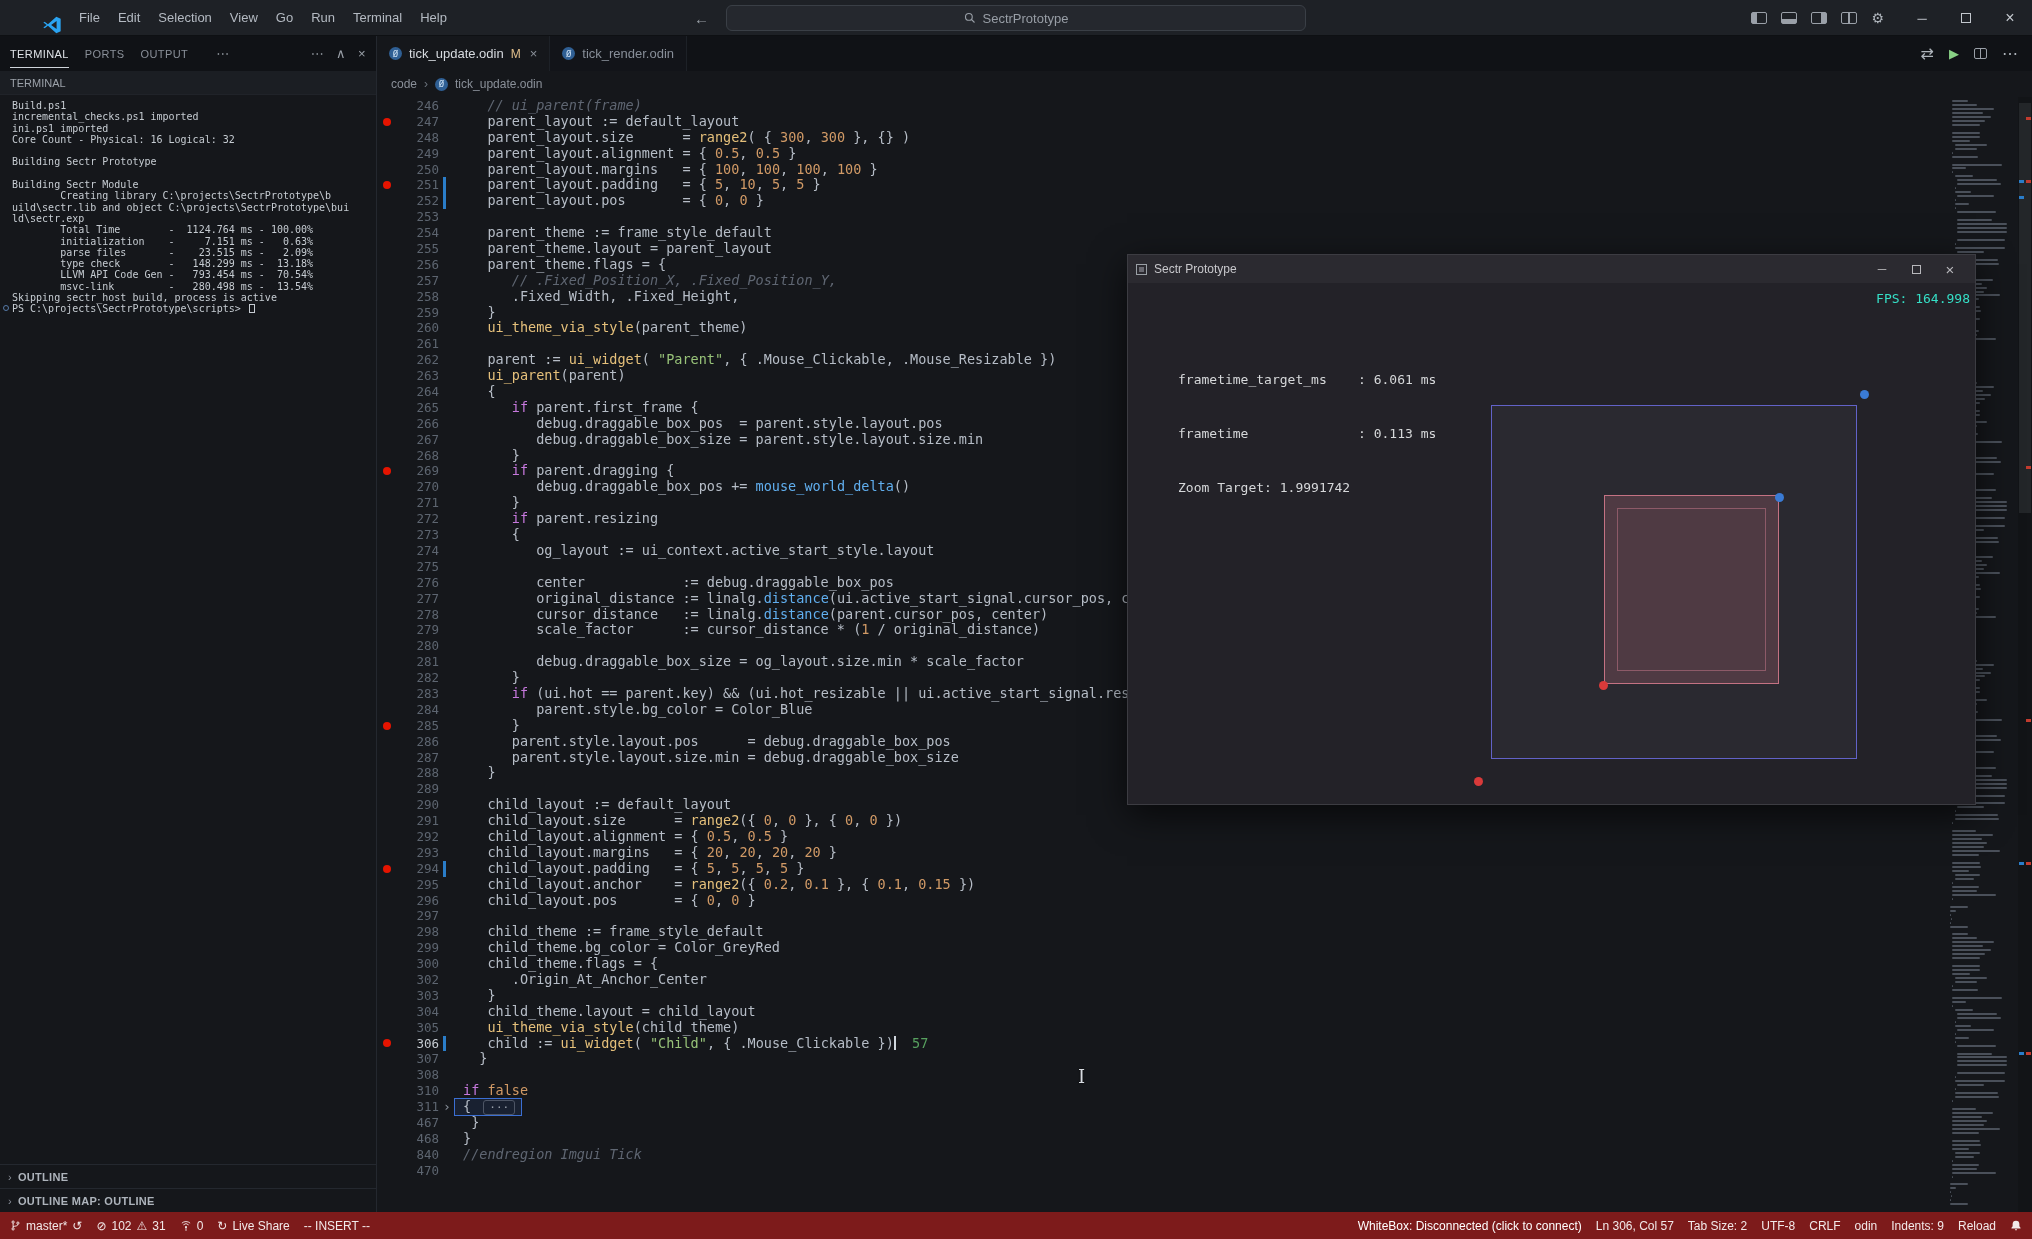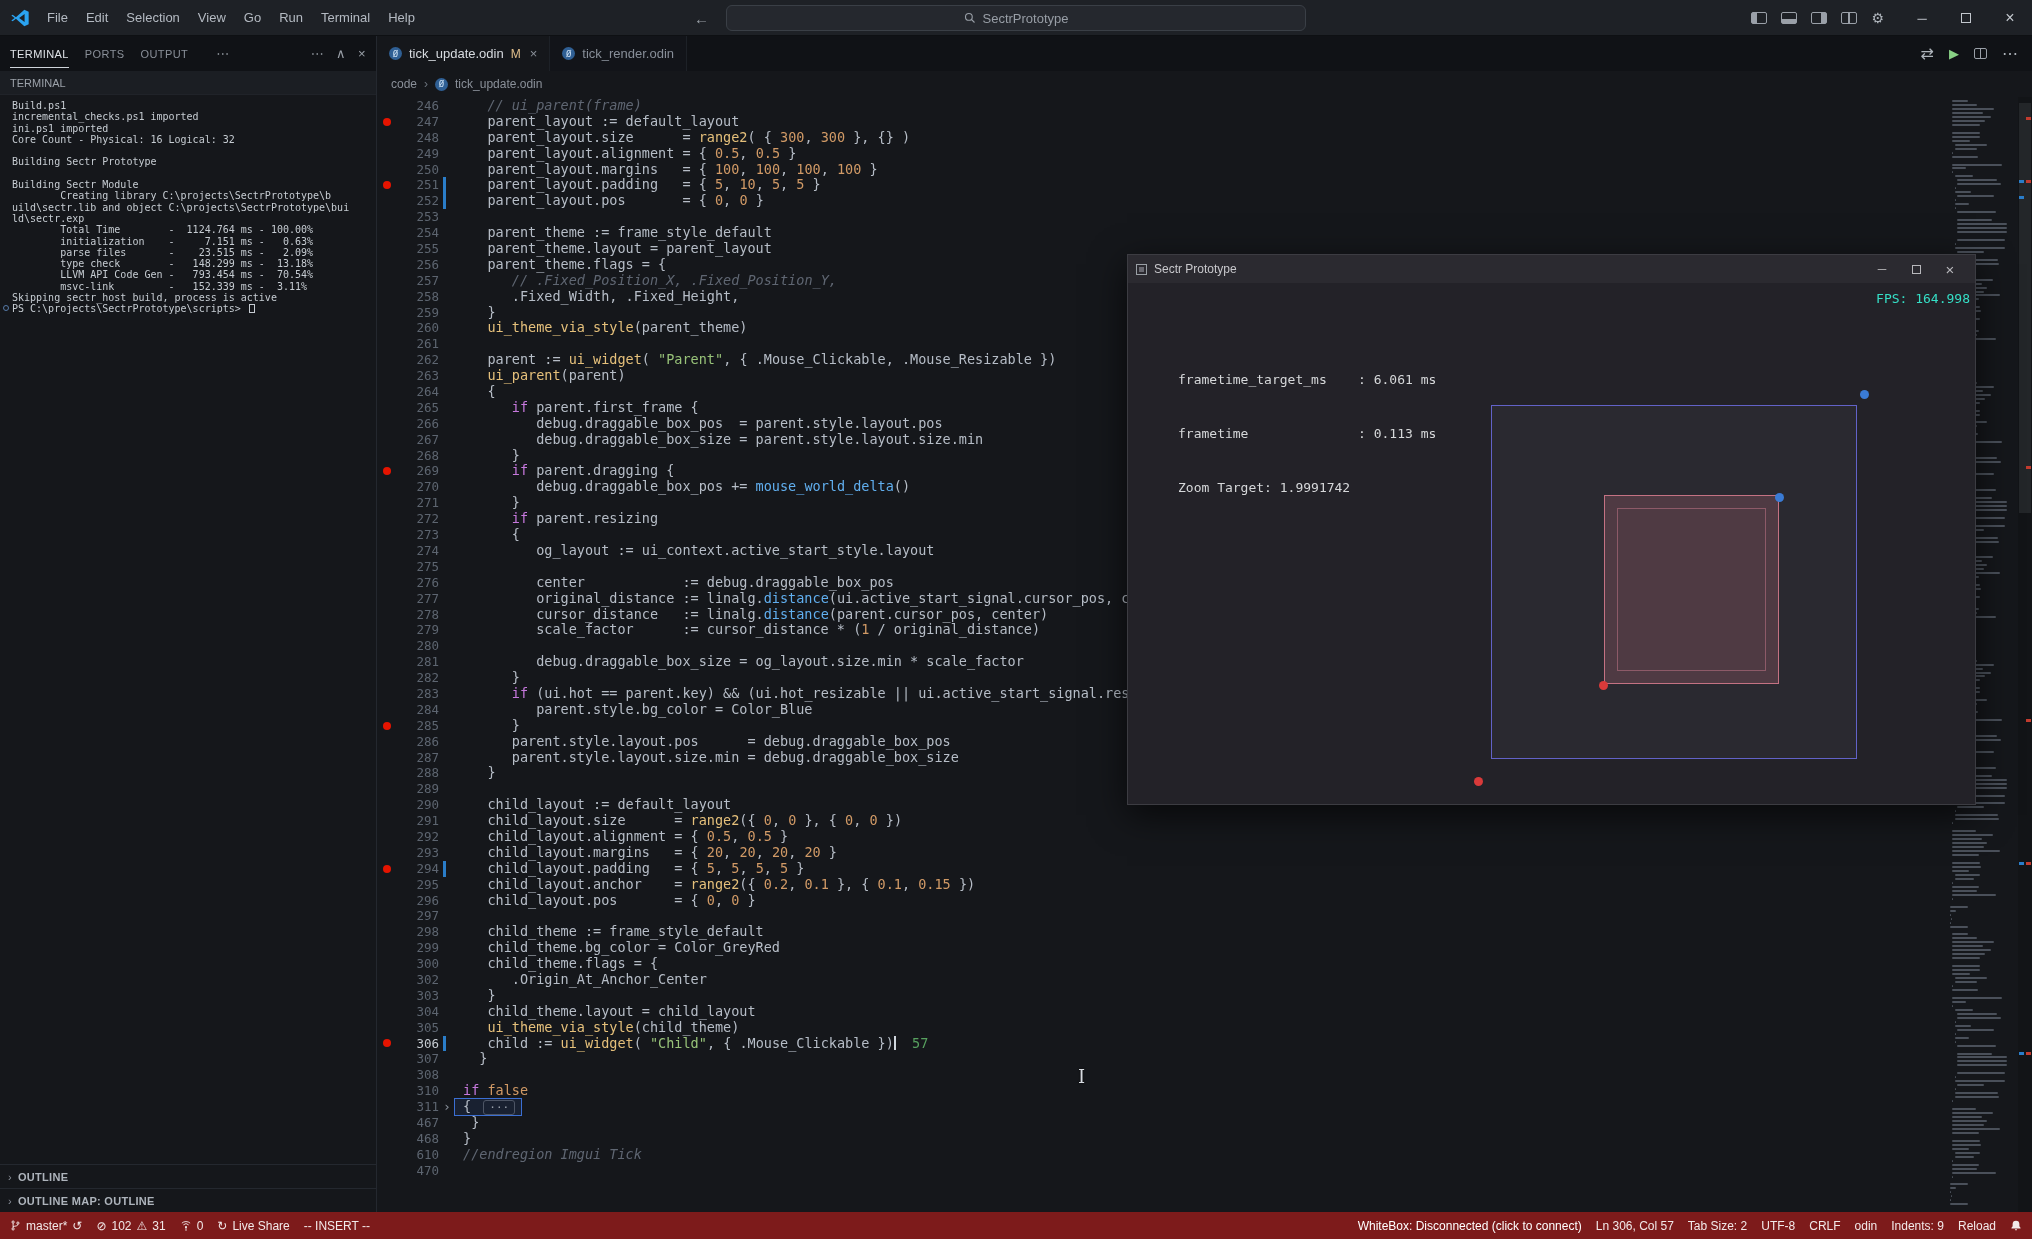--- a/index.html
+++ b/index.html
@@ -8,22 +8,22 @@
     --code-d:#b6bdc7; --code-c:#5f6672; --code-n:#d19a66; --code-s:#98c379;
     --code-f:#e5c07b; --code-b:#61afef; --code-k:#c678dd; --code-g:#57a15f;
     --statusbar:#7d1b1b; --fps:#35dfc6; --badge:#e2c08d; --run:#89d185;
   }
   *{box-sizing:border-box;}
   html,body{margin:0;padding:0;}
   body{width:2032px;height:1239px;background:var(--bg);font-family:"Liberation Sans",sans-serif;
        color:var(--txt);overflow:hidden;position:relative;}
 
   
-  .titlebar{height:36px;background:var(--titlebar);display:flex;align-items:center;position:relative;
-            border-bottom:1px solid #0e1013;}
+  .titlebar{height:36px;background:var(--titlebar);display:flex;align-items:flex-end;position:relative;
+            border-bottom:1px solid #0e1013;padding-left:32px;}
   .vscode-logo{width:20px;height:20px;margin:0 8px 0 10px;flex:none;}
   .menubar{display:flex;align-items:center;height:100%;}
   .menu-item{padding:0 9px;font-size:13px;color:#b4bac2;line-height:36px;cursor:default;}
   .nav-arrows{position:absolute;left:694px;top:0;height:36px;display:flex;align-items:center;gap:16px;
               font-size:15px;color:#9aa0a8;}
   .command-center{position:absolute;left:50%;top:5px;transform:translateX(-50%);width:580px;height:26px;
                   background:#25282e;border:1px solid #3a3f46;border-radius:6px;display:flex;
                   align-items:center;justify-content:center;gap:7px;color:#989ea6;font-size:13px;}
   .tb-right{position:absolute;right:0;top:0;height:36px;display:flex;align-items:center;}
   .tb-icons{display:flex;align-items:center;gap:14px;margin-right:16px;color:#aeb4bb;}
@@ -205,21 +205,21 @@
         <div class="term-line"> </div>
         <div class="term-line">Building Sectr Module</div>
         <div class="term-line">        Creating library C:\projects\SectrPrototype\b</div>
         <div class="term-line">uild\sectr.lib and object C:\projects\SectrPrototype\bui</div>
         <div class="term-line">ld\sectr.exp</div>
         <div class="term-line">        Total Time        -  1124.764 ms - 100.00%</div>
         <div class="term-line">        initialization    -     7.151 ms -   0.63%</div>
         <div class="term-line">        parse files       -    23.515 ms -   2.09%</div>
         <div class="term-line">        type check        -   148.299 ms -  13.18%</div>
         <div class="term-line">        LLVM API Code Gen -   793.454 ms -  70.54%</div>
-        <div class="term-line">        msvc-link         -   152.339 ms -  3.11%</div>
+        <div class="term-line">        msvc-link         -   280.498 ms -  13.54%</div>
         <div class="term-line">Skipping sectr_host build, process is active</div>
         <div class="term-line prompt-line"><span class="cmd-dot"></span>PS C:\projects\SectrPrototype\scripts&gt; <span class="prompt-cursor"></span></div>
       </div>
     <div class="outline-row">
       <span class="chev">›</span>
       <span>OUTLINE</span>
     </div>
     <div class="outline-row">
       <span class="chev">›</span>
       <span>OUTLINE MAP: OUTLINE</span>
@@ -312,21 +312,21 @@
           <div class="code-line"><span class="bp"></span><span class="ln">303</span><span class="gut2"></span><span class="txt"><span class="tk-d">   }</span></span></div>
           <div class="code-line"><span class="bp"></span><span class="ln">304</span><span class="gut2"></span><span class="txt"><span class="tk-d">   child_theme.layout = child_layout</span></span></div>
           <div class="code-line"><span class="bp"></span><span class="ln">305</span><span class="gut2"></span><span class="txt"><span class="tk-d">   </span><span class="tk-f">ui_theme_via_style</span><span class="tk-d">(child_theme)</span></span></div>
           <div class="code-line"><span class="bp on"></span><span class="ln active">306</span><span class="gut2 mod"></span><span class="txt"><span class="tk-d">   child := </span><span class="tk-f">ui_widget</span><span class="tk-d">( </span><span class="tk-s">"Child"</span><span class="tk-d">, { .Mouse_Clickable })</span><span class="tk-caret"></span><span class="tk-g">  57</span></span></div>
           <div class="code-line"><span class="bp"></span><span class="ln">307</span><span class="gut2"></span><span class="txt"><span class="tk-d">  }</span></span></div>
           <div class="code-line"><span class="bp"></span><span class="ln">308</span><span class="gut2"></span><span class="txt"></span></div>
           <div class="code-line"><span class="bp"></span><span class="ln">310</span><span class="gut2"></span><span class="txt"><span class="tk-k">if</span><span class="tk-d"> </span><span class="tk-n">false</span></span></div>
           <div class="code-line sel"><span class="bp"></span><span class="ln">311</span><span class="gut2">›</span><span class="txt"><span class="tk-d">{ </span><span class="fold-pill">···</span></span></div>
           <div class="code-line"><span class="bp"></span><span class="ln">467</span><span class="gut2"></span><span class="txt"><span class="tk-d"> }</span></span></div>
           <div class="code-line"><span class="bp"></span><span class="ln">468</span><span class="gut2"></span><span class="txt"><span class="tk-d">}</span></span></div>
-          <div class="code-line"><span class="bp"></span><span class="ln">610</span><span class="gut2"></span><span class="txt"><span class="tk-c">//endregion Imgui Tick</span></span></div>
+          <div class="code-line"><span class="bp"></span><span class="ln">840</span><span class="gut2"></span><span class="txt"><span class="tk-c">//endregion Imgui Tick</span></span></div>
           <div class="code-line"><span class="bp"></span><span class="ln">470</span><span class="gut2"></span><span class="txt"></span></div>
         </div>
       <div class="minimap" id="minimap">
           <div class="mm-line" style="margin-left: 2.4px; width: 15.2px;"></div>
           <div class="mm-line" style="margin-left: 2.4px; width: 24.8px;"></div>
           <div class="mm-line" style="margin-left: 2.4px; width: 41.6px;"></div>
           <div class="mm-line" style="margin-left: 2.4px; width: 30.4px;"></div>
           <div class="mm-line" style="margin-left: 2.4px; width: 38.4px;"></div>
           <div class="mm-line" style="margin-left: 2.4px; width: 32.8px;"></div>
           <div class="mm-line" style="margin-left: 2.4px; width: 27.2px;"></div>

